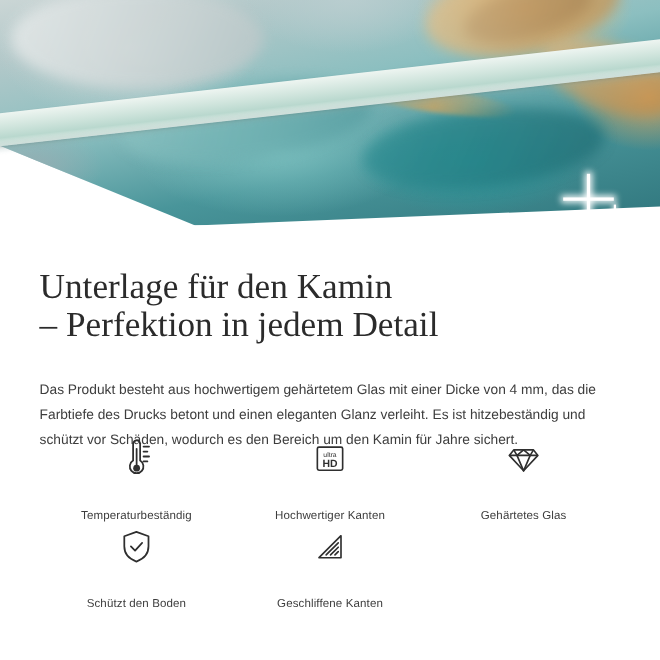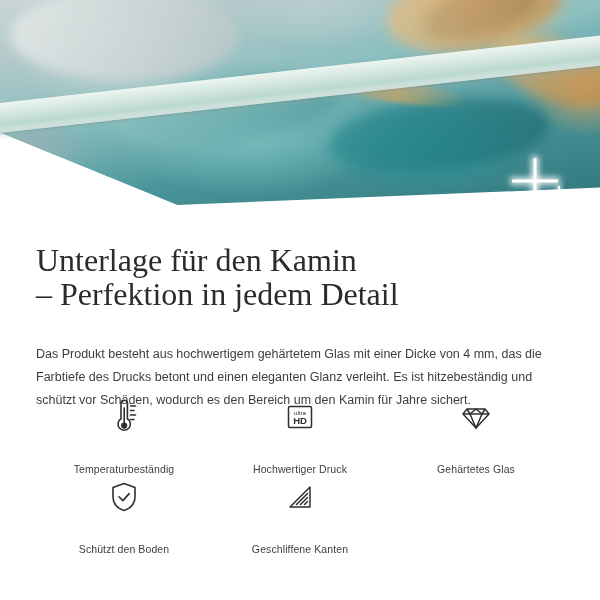--- a/index.html
+++ b/index.html
@@ -241,21 +241,21 @@
       </div>
 
       <div class="feature">
         <div class="feature-icon">
           <svg width="42" height="42" viewBox="0 0 42 42" fill="none">
             <rect x="9.5" y="10.5" width="23" height="21" rx="1.5" stroke="#2f2f2f" stroke-width="1.5"></rect>
             <text x="21" y="19.2" font-family="Liberation Sans, sans-serif" font-size="6.2" fill="#2f2f2f" text-anchor="middle">ultra</text>
             <text x="21" y="28.2" font-family="Liberation Sans, sans-serif" font-size="9.5" font-weight="bold" fill="#2f2f2f" text-anchor="middle">HD</text>
           </svg>
         </div>
-        <div class="feature-label">Hochwertiger Druck</div>
+        <div class="feature-label">Hochwertiger Kanten</div>
       </div>
 
       <div class="feature">
         <div class="feature-icon">
           <svg width="42" height="42" viewBox="0 0 42 42" fill="none" stroke="#2f2f2f" stroke-width="1.5" stroke-linejoin="round">
             <path d="M12 13h18l4 5-13 14-13-14 4-5z"></path>
             <path d="M12 13l3 5 6-5 6 5 3-5"></path>
             <path d="M8 18h26"></path>
             <path d="M15 18l6 14 6-14"></path>
           </svg>

